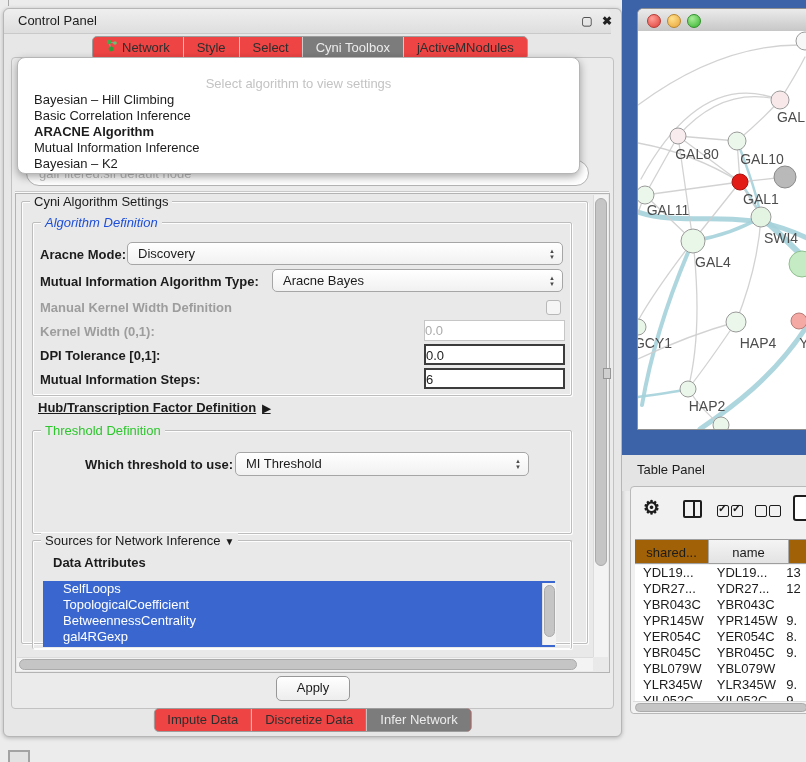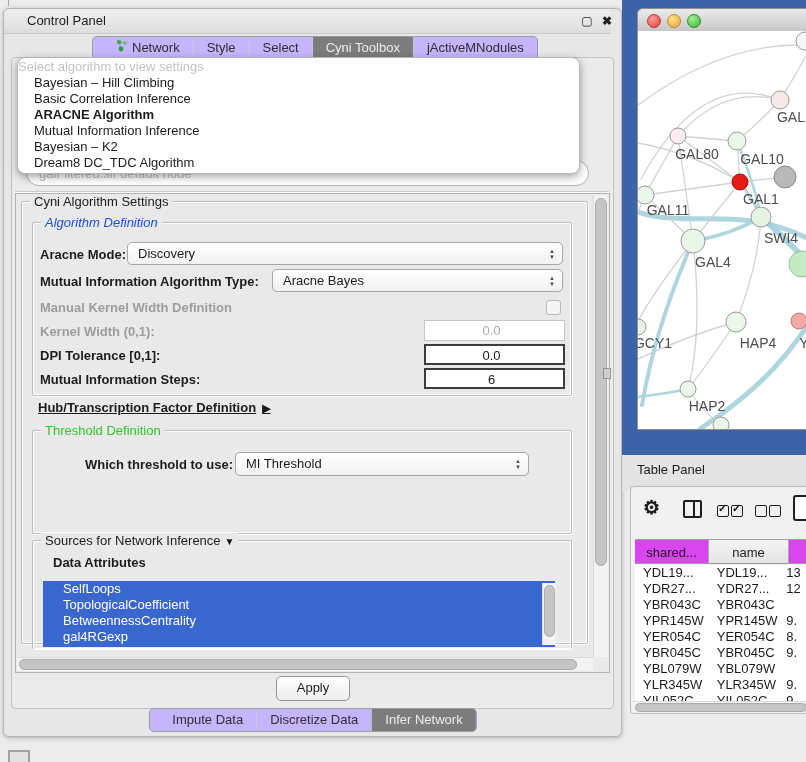--- a/index.html
+++ b/index.html
@@ -4,26 +4,26 @@
 <style>
   html,body{margin:0;padding:0;}
   #screen{position:relative;width:806px;height:762px;background:#ececec;overflow:hidden;
           font-family:"Liberation Sans",sans-serif;font-size:13px;color:#1c1c1c;}
   .abs{position:absolute;}
 
   
   .cpwin{left:3px;top:8px;width:617px;height:727px;background:#e7e7e7;border:1px solid #b6b6b6;
          border-radius:6px;box-shadow:0 1px 4px rgba(0,0,0,.25);}
   .cptitle{left:0;top:0;right:10px;height:24px;background:linear-gradient(#efefef,#dedede);
-           border-bottom:1px solid #c9c9c9;border-radius:6px 6px 0 0;line-height:24px;padding-left:23px;}
+           border-bottom:1px solid #c9c9c9;border-radius:6px 6px 0 0;line-height:24px;padding-left:14px;}
   .winbtn{top:4px;width:16px;height:16px;text-align:center;line-height:16px;font-size:12px;color:#222;cursor:pointer;}
   .float-btn{right:26px;} .close-btn{right:6px;font-weight:bold;}
 
   
-  .tabbar{display:flex;border:1px solid #9d9d9d;border-radius:5px;background:#c4b5fd;overflow:hidden;height:22px;padding-left:10px;}
+  .tabbar{display:flex;border:1px solid #9d9d9d;border-radius:5px;background:#ef4444;overflow:hidden;height:22px;}
   .tab{padding:0 13px;line-height:22px;color:#2e2e2e;border-left:1px solid #cccccc;white-space:nowrap;display:flex;align-items:center;gap:4px;}
   .tab:first-child{border-left:none;}
   .tab.sel{background:#7c7c7c;color:#ececec;}
   .toptabs{left:88px;top:27px;}
   .bottabs{left:50%;transform:translateX(-50%);top:699px;}
 
   
   .pagebox{left:7px;top:48px;width:601px;height:650px;background:#ebebeb;border:1px solid #c2c2c2;border-radius:4px;}
   .combo-sliver{left:14px;top:102px;width:563px;height:26px;border:1px solid #b3b3b3;border-radius:13px;
                 background:#fff;color:#bdbdbd;line-height:26px;padding-left:12px;box-sizing:border-box;}
@@ -37,21 +37,21 @@
   .blue{color:#1d4ed8;font-style:italic;} .green{color:#2dc62d;}
   .lbl{position:absolute;font-weight:bold;white-space:nowrap;}
   .lbl.gray{color:#9d9d9d;}
 
   .combo{position:absolute;background:linear-gradient(#ffffff,#f1f1f1);border:1px solid #a6a6a6;border-radius:5px;
          line-height:21px;padding-left:10px;box-sizing:border-box;}
   .stepper{position:absolute;right:4px;top:0;bottom:0;width:12px;display:flex;flex-direction:column;
            justify-content:center;color:#4a4a4a;font-size:6px;line-height:6px;text-align:center;}
   .stepper::before{content:"▲";} .stepper::after{content:"▼";}
 
-  .tfield{position:absolute;background:#fff;text-align:center;padding-right:6px;box-sizing:border-box;line-height:19px;}
+  .tfield{position:absolute;background:#fff;text-align:left;padding-right:6px;box-sizing:border-box;line-height:19px;}
   .f-dis{border:1px solid #c6c6c6;color:#ababab;}
   .f-dark{border:2px solid #3c3c3c;}
   .f-norm{border:1px solid #8a8a8a;}
 
   .checkbox{position:absolute;width:13px;height:13px;border:1px solid #b8b8b8;border-radius:3px;background:#f5f5f5;}
 
   .arrow-right::after{content:"▶";font-size:11px;margin-left:6px;}
   .arrow-down::after{content:"▼";font-size:10px;margin-left:4px;}
 
   
@@ -61,21 +61,21 @@
   .vthumb{position:absolute;left:1px;right:1px;background:#c5c5c5;border-radius:6px;border:1px solid #ababab;}
   .hscroll{position:absolute;background:#f3f3f3;border-top:1px solid #dcdcdc;}
   .hthumb{position:absolute;top:1px;bottom:1px;background:#c5c5c5;border-radius:6px;border:1px solid #ababab;}
 
   .applybtn{left:264px;top:618px;width:72px;height:23px;background:linear-gradient(#ffffff,#ededed);
             border:1px solid #979797;border-radius:5px;text-align:center;line-height:22px;}
 
   
   .popup{left:17px;top:57px;width:561px;height:115px;background:#fff;border:1px solid #b5b5b5;border-radius:8px;
          box-shadow:0 3px 8px rgba(0,0,0,.35);z-index:40;overflow:hidden;}
-  .pprompt{text-align:left;color:#c3c3c3;line-height:17px;}
+  .pprompt{text-align:center;color:#c3c3c3;line-height:17px;margin-top:17px;}
   .pitem{line-height:16px;padding-left:16px;white-space:nowrap;}
   .pitem.bold{font-weight:bold;}
 
   
   .desktop{left:622px;top:0;width:184px;height:455px;background:#3c63a7;}
   .netwin{left:637px;top:8px;width:172px;height:420px;background:#fff;border:1px solid #8f8f8f;border-radius:6px 0 0 0;overflow:hidden;}
   .nettitle{position:absolute;left:0;top:0;right:0;height:22px;background:linear-gradient(#ebebeb,#c7c7c7);
             border-bottom:1px solid #9a9a9a;border-radius:5px 0 0 0;}
   .light{position:absolute;top:5px;width:12px;height:12px;border-radius:50%;}
   .l-red{left:9px;background:radial-gradient(circle at 35% 30%,#ff9d97,#dd4038);border:1px solid #b23a33;}
@@ -89,21 +89,21 @@
   .gear{position:absolute;left:12px;top:9px;font-size:19px;font-weight:bold;color:#1d1d1d;}
   .colicon{position:absolute;left:52px;top:13px;width:15px;height:14px;border:2px solid #1d1d1d;border-radius:2px;}
   .colicon::after{content:"";position:absolute;left:50%;top:0;bottom:0;border-left:2px solid #1d1d1d;}
   .cb{display:inline-block;width:10px;height:10px;border:1.5px solid #1d1d1d;border-radius:2px;position:relative;margin-right:2px;vertical-align:middle;}
   .cb.on::after{content:"✓";position:absolute;top:-4px;left:0px;font-size:11px;font-weight:bold;}
   .cbgroup{position:absolute;top:15px;}
   .cut-icon{position:absolute;left:162px;top:8px;width:36px;height:22px;border:2px solid #1d1d1d;border-radius:3px;background:#fff;}
   .thead{position:absolute;left:4px;top:52px;height:25px;display:flex;}
   .hcell{border-top:1px solid #9e9e9e;border-bottom:1px solid #9e9e9e;border-right:1px solid #a8a8a8;
          text-align:center;line-height:25px;box-sizing:border-box;}
-  .hc-blue{background:#d946ef;} .hc-gray{background:linear-gradient(#f4f4f4,#e3e3e3);}
+  .hc-blue{background:#a16207;} .hc-gray{background:linear-gradient(#f4f4f4,#e3e3e3);}
   .tbody{position:absolute;left:4px;top:78px;width:188px;height:136px;overflow:hidden;background:#fff;}
   .trow{display:flex;height:16px;line-height:16px;}
   .tcell{white-space:nowrap;overflow:hidden;box-sizing:border-box;}
   .tcell.c0{width:74px;padding-left:8px;} .tcell.c1{width:80px;padding-left:10px;} .tcell.c2{width:40px;padding-left:2px;}
 
   .mini-square{left:8px;top:750px;width:18px;height:14px;border:2px solid #a3a3a3;background:#e2e2e2;}
   .split-handle{left:603px;top:368px;width:6px;height:9px;background:#cfcfcf;border:1px solid #969696;}
   .top-tick{left:8px;top:0;width:1px;height:6px;background:#a7a7a7;}
 </style>
 </head>

